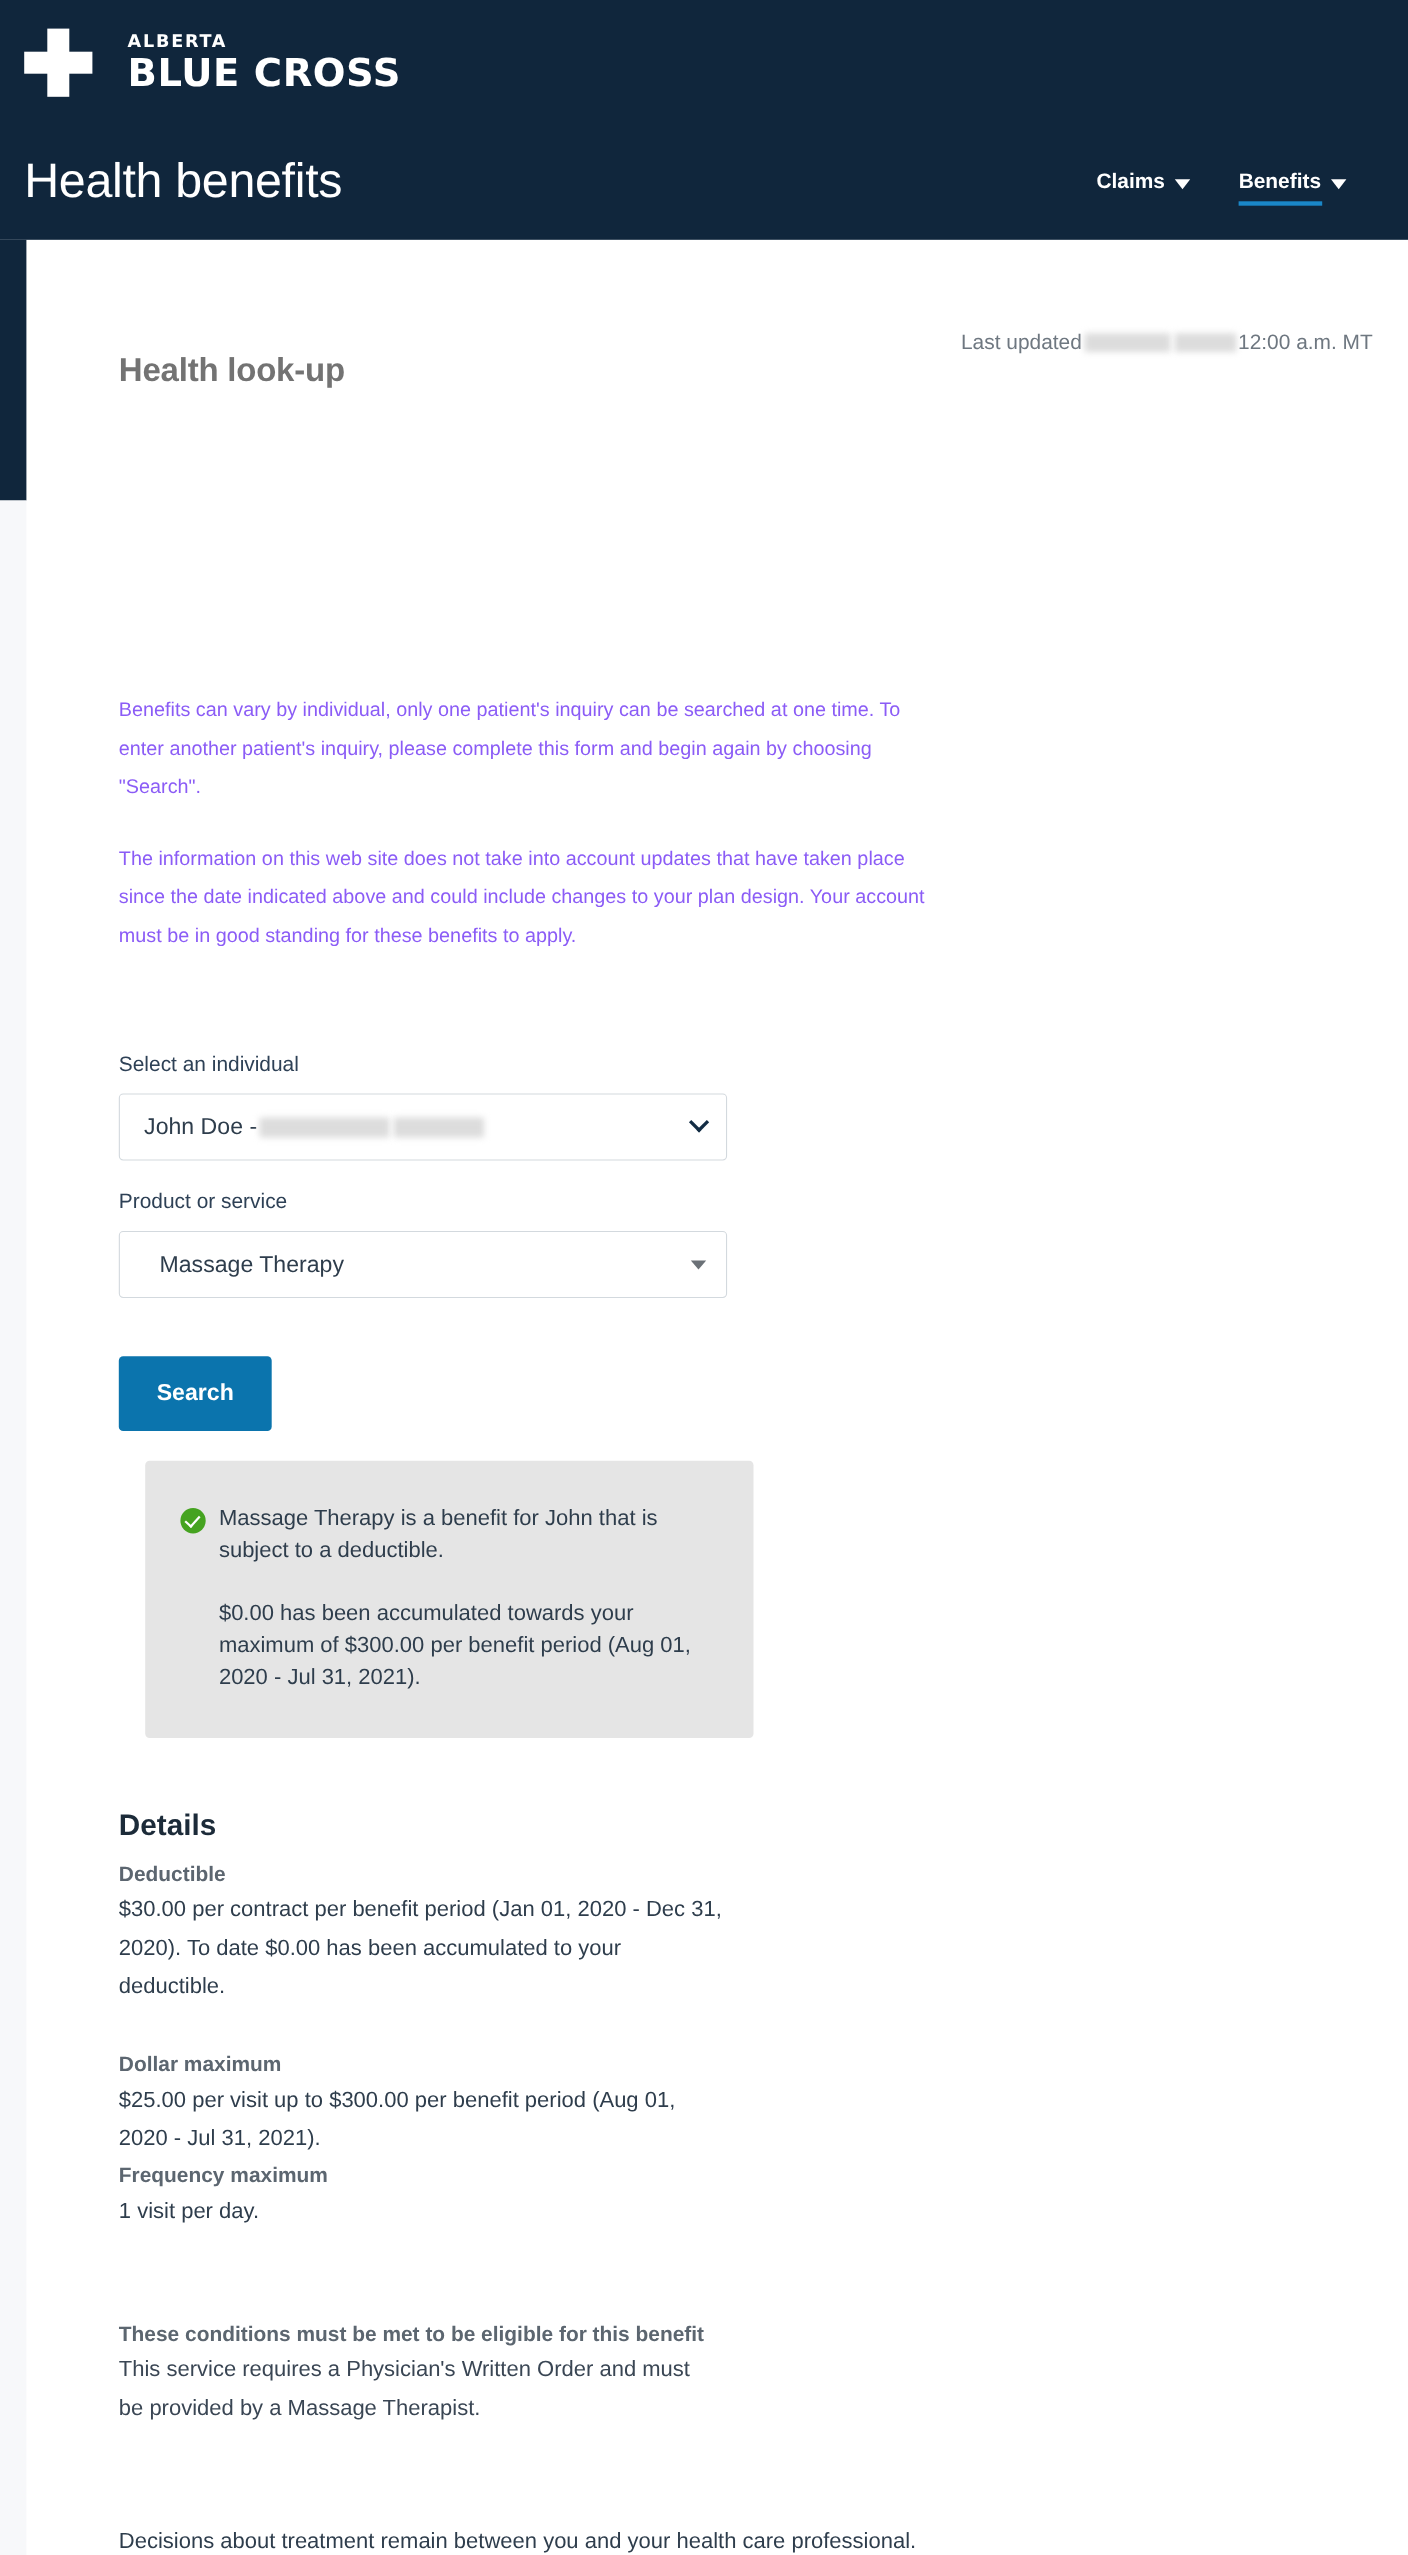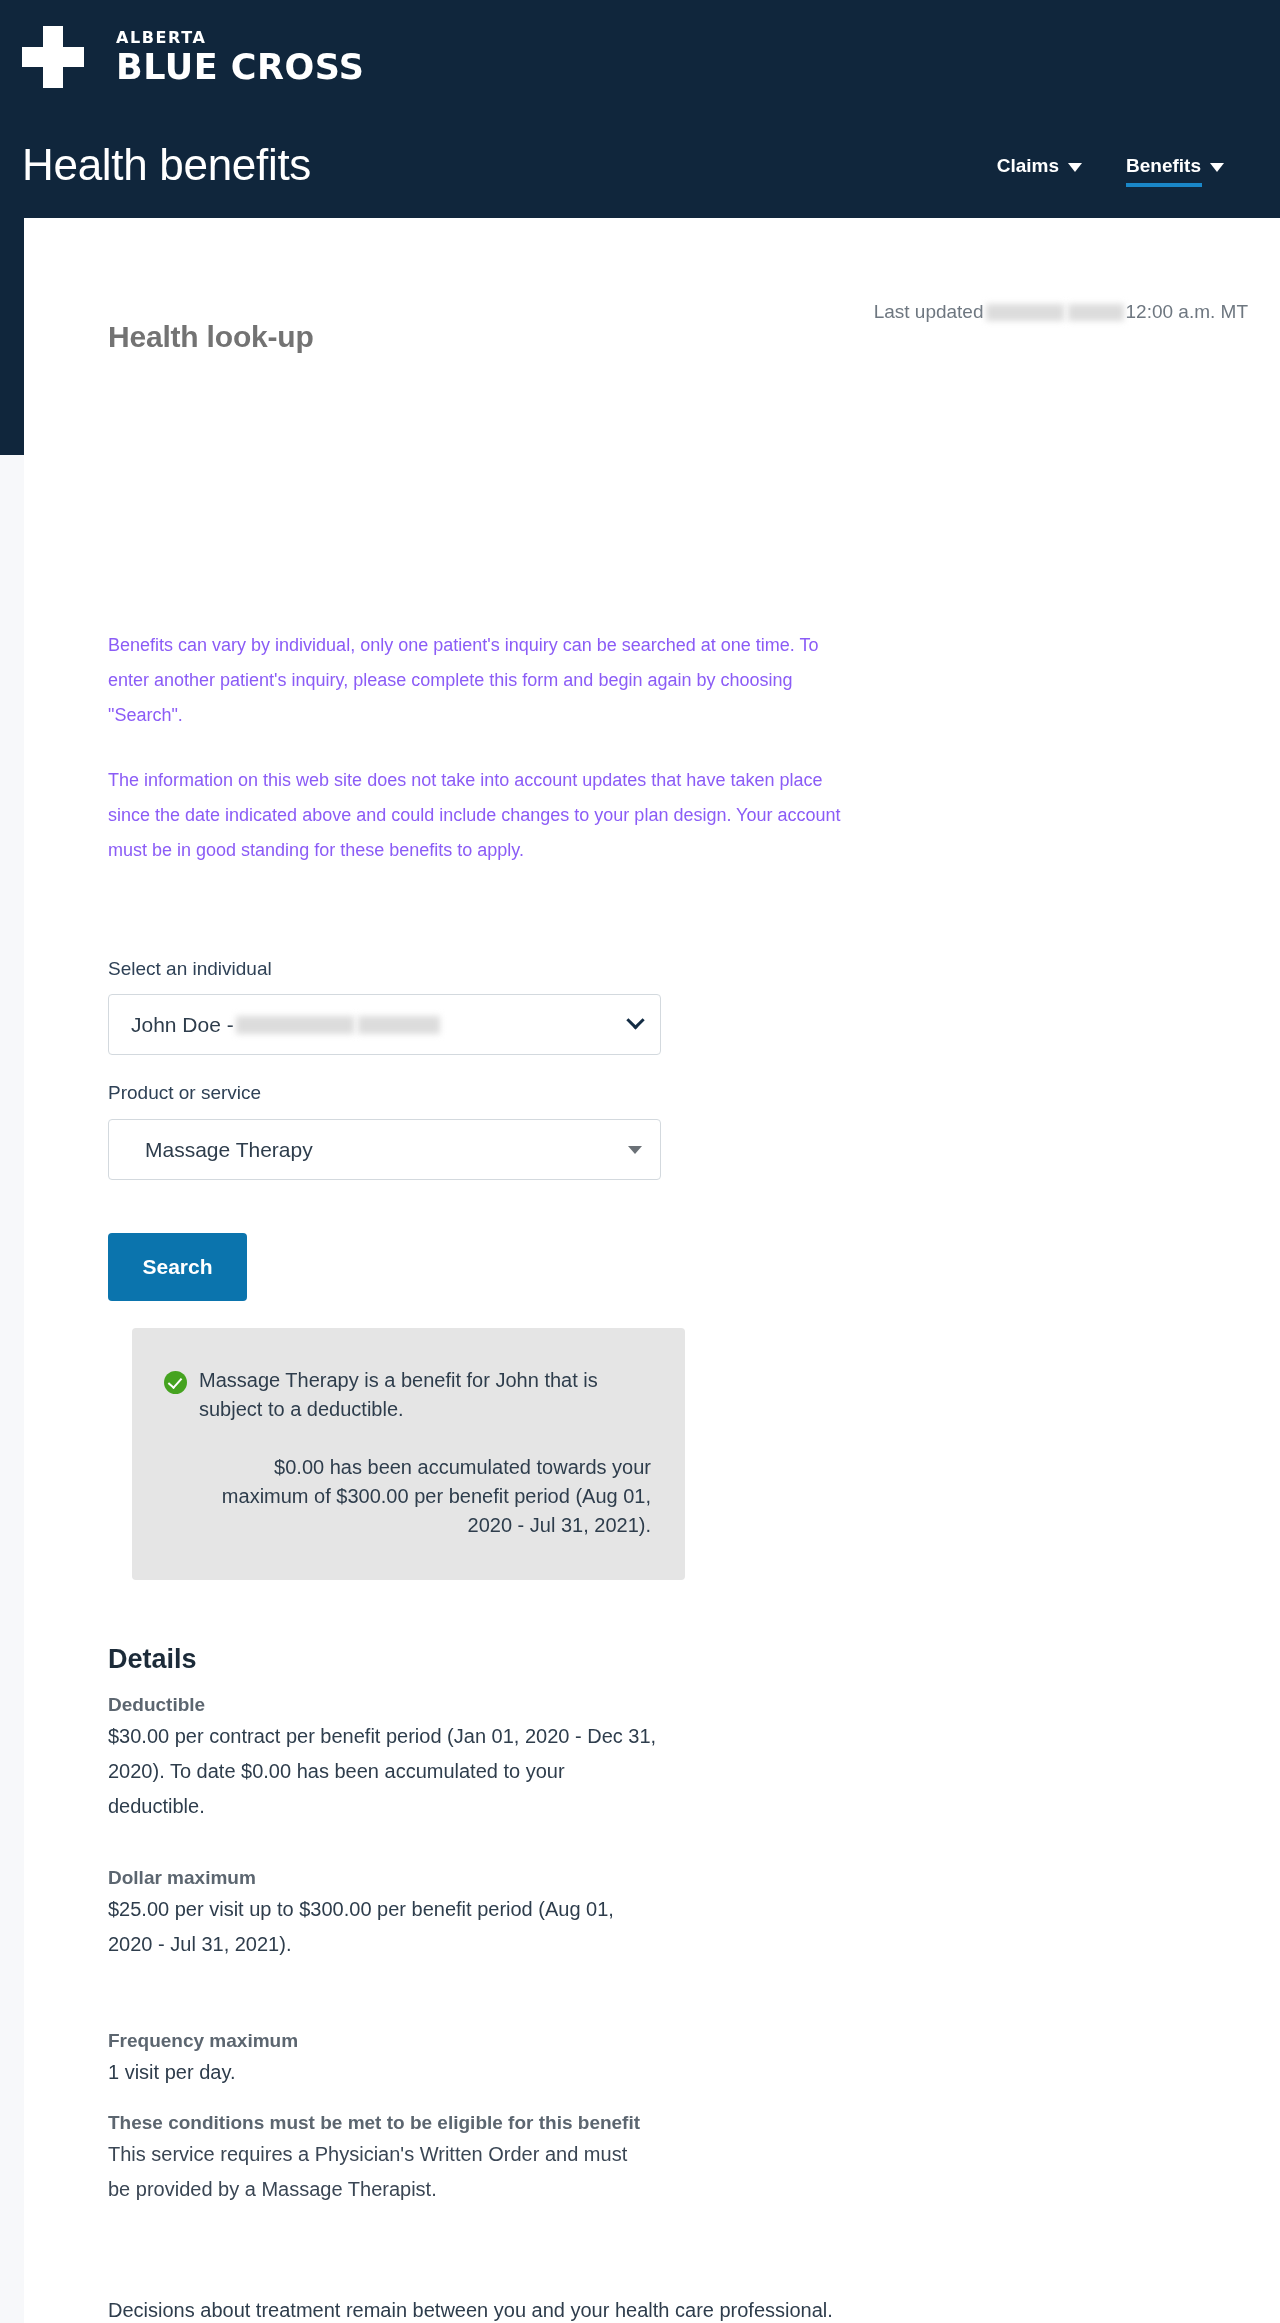--- a/index.html
+++ b/index.html
@@ -253,21 +253,20 @@
   .result-text {
     color: #2e3d4c;
     font-size: 20px;
     line-height: 29px;
   }
   .result-para2 {
     color: #2e3d4c;
     font-size: 20px;
     line-height: 29px;
     margin: 29px 0 0 35px;
-    text-align: right;
   }
 
   .h2 {
     position: absolute;
     left: 84px; top: 1404px;
     color: #1c2b39;
     font-size: 27px;
     font-weight: 700;
   }
 
@@ -279,21 +278,21 @@
     line-height: 29px;
   }
   .detail-body {
     color: #2e3d4c;
     font-size: 20px;
     line-height: 35px;
   }
   .detail-body.muted { color: #3a4654; }
   .d1 { top: 1472px; }
   .d2 { top: 1645px; }
-  .d3 { top: 1808px; }
+  .d3 { top: 1746px; }
   .d4 { top: 1890px; width: 540px; }
 
   .closing {
     position: absolute;
     left: 84px;
     width: 740px;
     color: #2e3d4c;
     font-size: 20px;
     line-height: 35px;
   }

